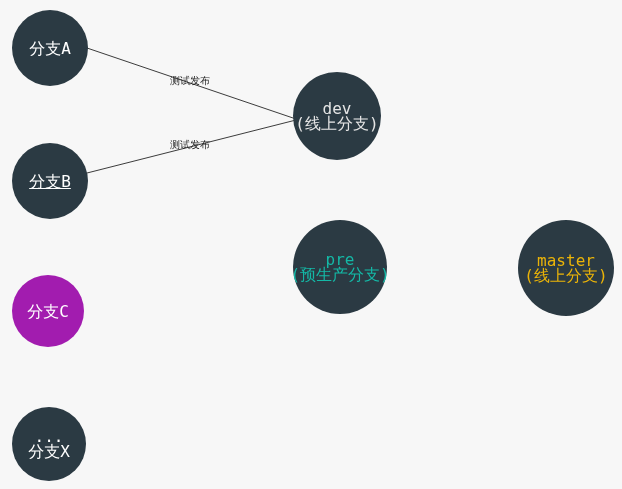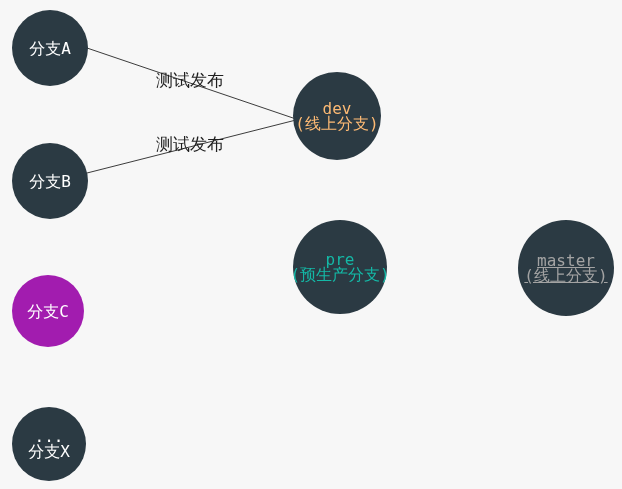--- a/index.html
+++ b/index.html
@@ -30,54 +30,54 @@
     font-size: 16px;
     line-height: 15px;
     box-sizing: border-box;
   }
   .node-line {
     white-space: nowrap;
   }
   .edge-label {
     position: absolute;
     transform: translate(-50%, -50%);
-    font-size: 17px;
+    font-size: 10px;
     line-height: 13px;
     white-space: nowrap;
     font-family: "DejaVu Sans", "Liberation Sans", sans-serif;
   }
 </style>
 </head>
 <body style="background: rgb(247, 247, 247);">
 
 <div id="canvas" style="width: 622px; height: 489px; background: rgb(247, 247, 247);">
   <svg id="edge-layer" width="622" height="489">
       <line x1="87" y1="48" x2="296" y2="119" stroke="#3c3c3c" stroke-width="1"></line>
       <line x1="87" y1="173" x2="296" y2="120" stroke="#3c3c3c" stroke-width="1"></line>
     </svg>
 <div class="edge-label" style="left: 190px; top: 80px; color: rgb(31, 31, 31);">测试发布</div>
     <div class="edge-label" style="left: 190px; top: 144px; color: rgb(31, 31, 31);">测试发布</div>
     <div class="node" style="left: 12px; top: 10px; width: 76px; height: 76px; background: rgb(43, 58, 67); color: rgb(255, 255, 255);">
       <div class="node-line">分支A</div>
     </div>
-    <div class="node" style="left: 12px; top: 143px; width: 76px; height: 76px; background: rgb(43, 58, 67); color: rgb(255, 255, 255);">
+    <div class="node" style="left: 12px; top: 143px; width: 76px; height: 76px; background: rgb(43, 58, 67); color: rgb(255, 255, 255); text-decoration: underline;">
       <div class="node-line">分支B</div>
     </div>
     <div class="node" style="left: 12px; top: 275px; width: 72px; height: 72px; background: #a21caf; color: rgb(255, 255, 255);">
       <div class="node-line">分支C</div>
     </div>
     <div class="node" style="left: 12px; top: 407px; width: 74px; height: 74px; background: rgb(43, 58, 67); color: rgb(255, 255, 255);">
       <div class="node-line">...</div>
       <div class="node-line">分支X</div>
     </div>
-    <div class="node" style="left: 293px; top: 72px; width: 88px; height: 88px; background: rgb(43, 58, 67); color: #fdba74;">
+    <div class="node" style="left: 293px; top: 72px; width: 88px; height: 88px; background: rgb(43, 58, 67); color: #e5e5e5;">
       <div class="node-line">dev</div>
       <div class="node-line">(线上分支)</div>
     </div>
     <div class="node" style="left: 293px; top: 220px; width: 94px; height: 94px; background: rgb(43, 58, 67); color: #14b8a6;">
       <div class="node-line">pre</div>
       <div class="node-line">(预生产分支)</div>
     </div>
-    <div class="node" style="left: 518px; top: 220px; width: 96px; height: 96px; background: rgb(43, 58, 67); color: #a3a3a3; text-decoration: underline;">
+    <div class="node" style="left: 518px; top: 220px; width: 96px; height: 96px; background: rgb(43, 58, 67); color: #eab308;">
       <div class="node-line">master</div>
       <div class="node-line">(线上分支)</div>
     </div>
   </div>
 
 </body></html>

